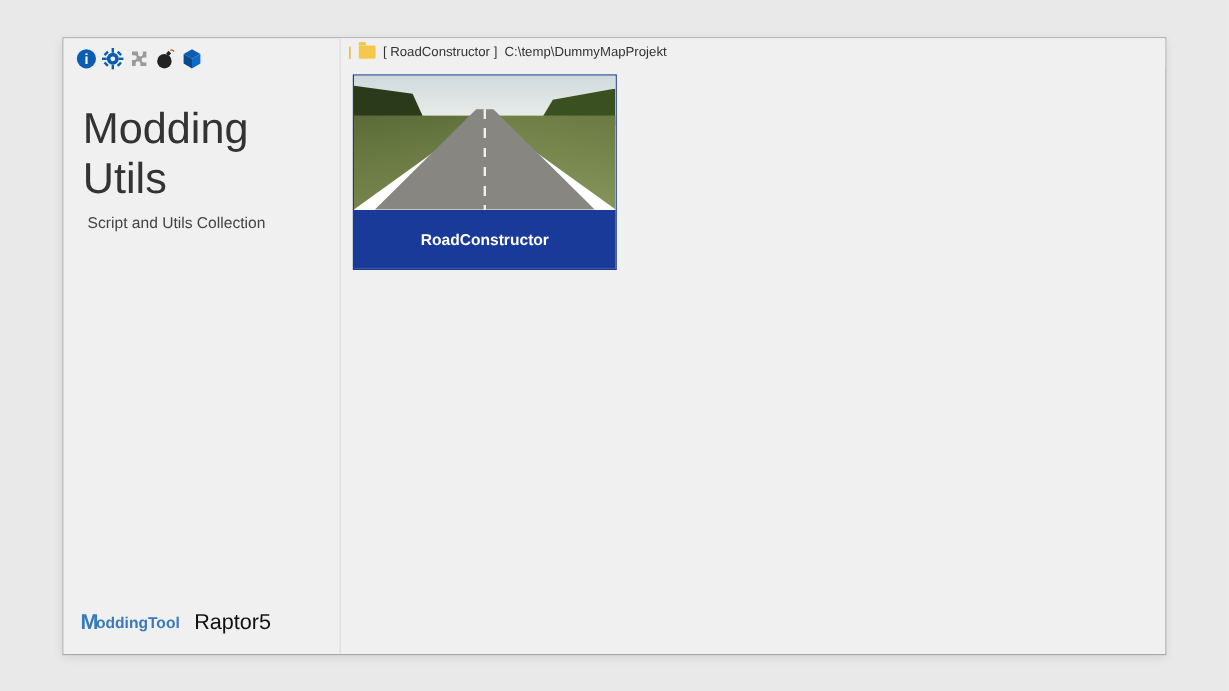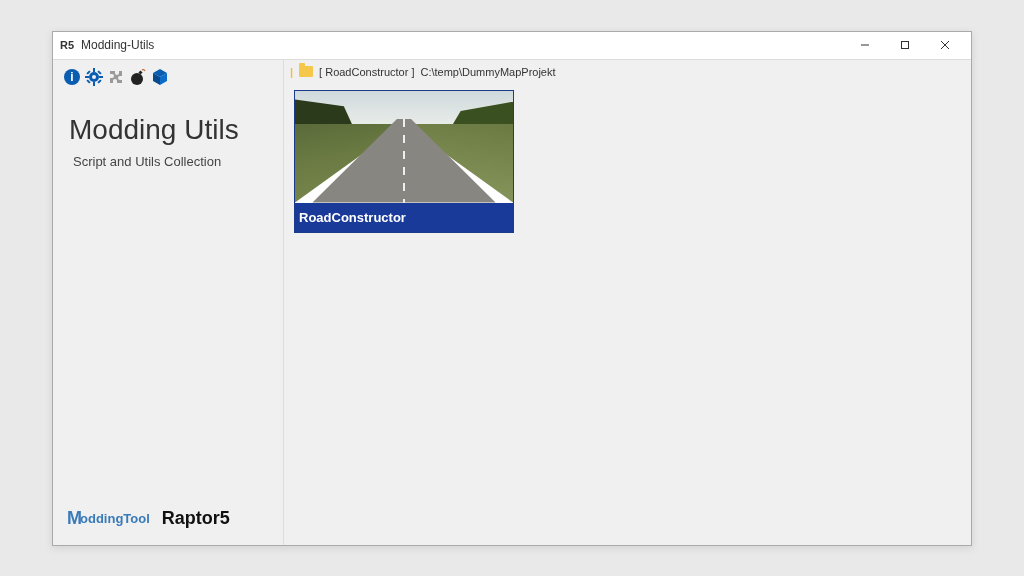--- a/index.html
+++ b/index.html
@@ -83,21 +83,21 @@
     }
     .tb-icon {
       width: 18px;
       height: 18px;
       cursor: pointer;
       display: flex;
       align-items: center;
       justify-content: center;
     }
     .app-title {
-      font-size: 28px;
+      font-size: 36px;
       font-weight: 300;
       color: #333;
       margin-top: 18px;
       margin-left: 6px;
     }
     .app-subtitle {
       font-size: 13px;
       color: #444;
       margin-top: 8px;
       margin-left: 10px;
@@ -120,21 +120,21 @@
     .logo-mw .stack {
       display: inline-flex;
       flex-direction: row;
       font-size: 13px;
       line-height: 1;
       vertical-align: middle;
       margin-left: -2px;
     }
     .logo-raptor {
       font-size: 18px;
-      font-weight: 700;
+      font-weight: 400;
       color: #111;
       font-family: "Segoe UI", sans-serif;
     }
     .main {
       flex: 1;
       display: flex;
       flex-direction: column;
       border-left: 1px solid #ddd;
     }
     .breadcrumb {
@@ -241,53 +241,31 @@
       bottom: 0;
       left: 50%;
       transform: translateX(-50%);
       width: 2px;
       height: 75%;
       background: repeating-linear-gradient(to bottom, #eee 0, #eee 8px, transparent 8px, transparent 16px);
     }
     .card-label {
       background: #1a3a9a;
       color: #fff;
-      text-align: left;
-      padding: 7px 4px;
+      text-align: center;
+      padding: 17px 4px;
       font-size: 13px;
       font-weight: 600;
     }
   </style>
 </head>
 <body>
 
 <div class="window">
 
-  <div class="titlebar">
-    <div class="app-icon">R5</div>
-    <div class="title">Modding-Utils</div>
-    <div class="win-controls">
-      <div class="win-btn">
-        <svg viewBox="0 0 10 10">
-            <line x1="1" y1="5" x2="9" y2="5" stroke="#333" stroke-width="1"></line>
-          </svg>
-      </div>
-      <div class="win-btn">
-        <svg viewBox="0 0 10 10">
-            <rect x="1.5" y="1.5" width="7" height="7" fill="none" stroke="#333" stroke-width="1"></rect>
-          </svg>
-      </div>
-      <div class="win-btn close">
-        <svg viewBox="0 0 10 10">
-            <line x1="1" y1="1" x2="9" y2="9" stroke="#333" stroke-width="1"></line>
-            <line x1="9" y1="1" x2="1" y2="9" stroke="#333" stroke-width="1"></line>
-          </svg>
-      </div>
-    </div>
-  </div>
 
   <div class="content">
 
     <div class="sidebar">
       <div class="toolbar-icons">
         <div class="tb-icon">
           <svg viewBox="0 0 18 18">
               <circle cx="9" cy="9" r="8" fill="#0a5db0"></circle>
               <text x="9" y="13" text-anchor="middle" font-size="12" font-weight="bold" fill="#fff" font-family="serif">i</text>
             </svg>

